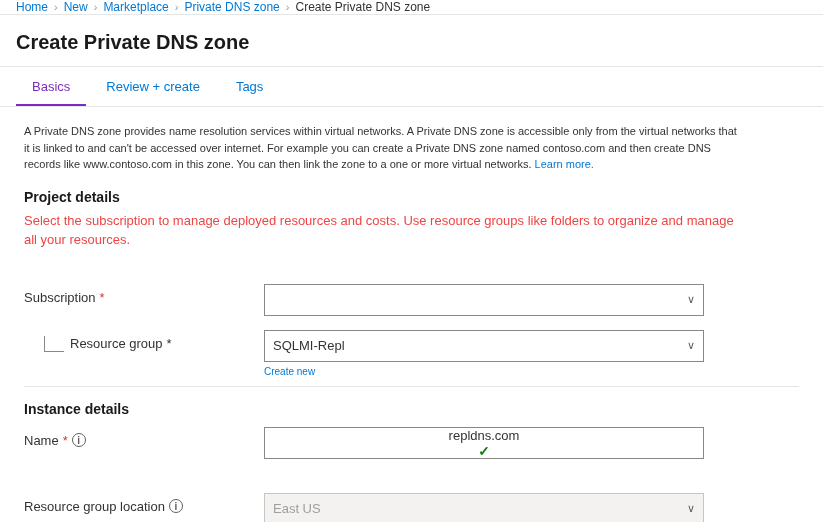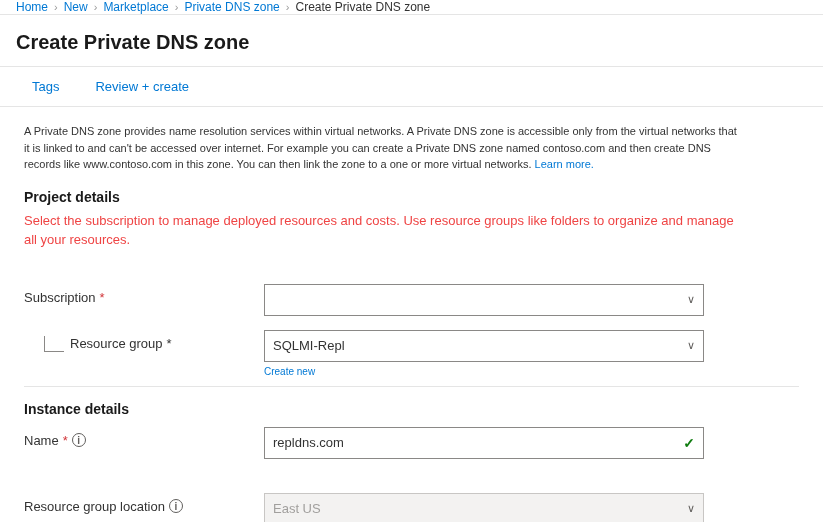--- a/index.html
+++ b/index.html
@@ -161,20 +161,21 @@
     
     .input-with-check {
       width: 100%;
       height: 32px;
       border: 1px solid #8a8886;
       background: #fff;
       display: flex;
       align-items: center;
       padding: 0 8px;
       font-size: 13px;
+      flex-direction: column;
     }
     .input-with-check .input-text {
       flex: 1;
       color: #333;
     }
     .input-with-check .check-icon {
       color: #107c10;
       font-size: 14px;
       font-weight: bold;
     }
@@ -251,22 +252,23 @@
   <a>Marketplace</a>
   <span class="sep">›</span>
   <a>Private DNS zone</a>
   <span class="sep">›</span>
   <span class="current">Create Private DNS zone</span>
 </div>
 
 <div class="page-title">Create Private DNS zone</div>
 
 <div class="tabs">
+  <div class="tab active">Basics</div>
+  <div class="tab">Review + create</div>
   <div class="tab">Tags</div>
-  <div class="tab">Review + create</div>
 </div>
 
 <div class="main-content">
 
   <p class="description">
     <span>A Private DNS zone provides name resolution services within virtual networks. A Private DNS zone is accessible only from the virtual networks that it is linked to and can't be accessed over internet. For example you can create a Private DNS zone named contoso.com and then create DNS records like www.contoso.com in this zone. You can then link the zone to a one or more virtual networks. </span><a>Learn more.</a>
   </p>
 
   <div>
     <div class="section-header">Project details</div>

